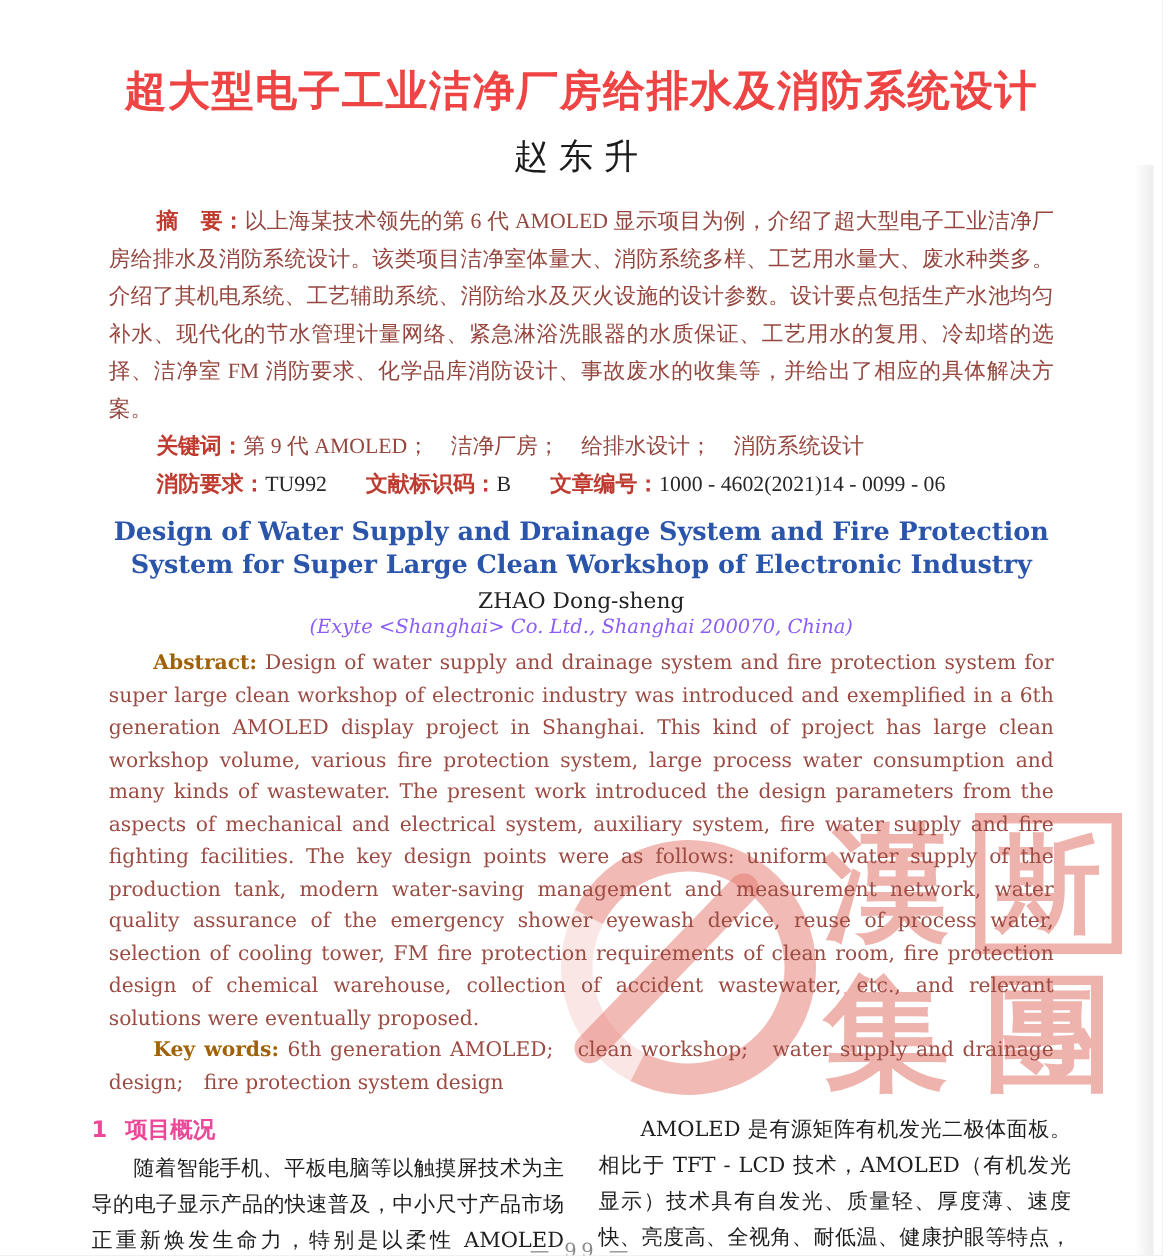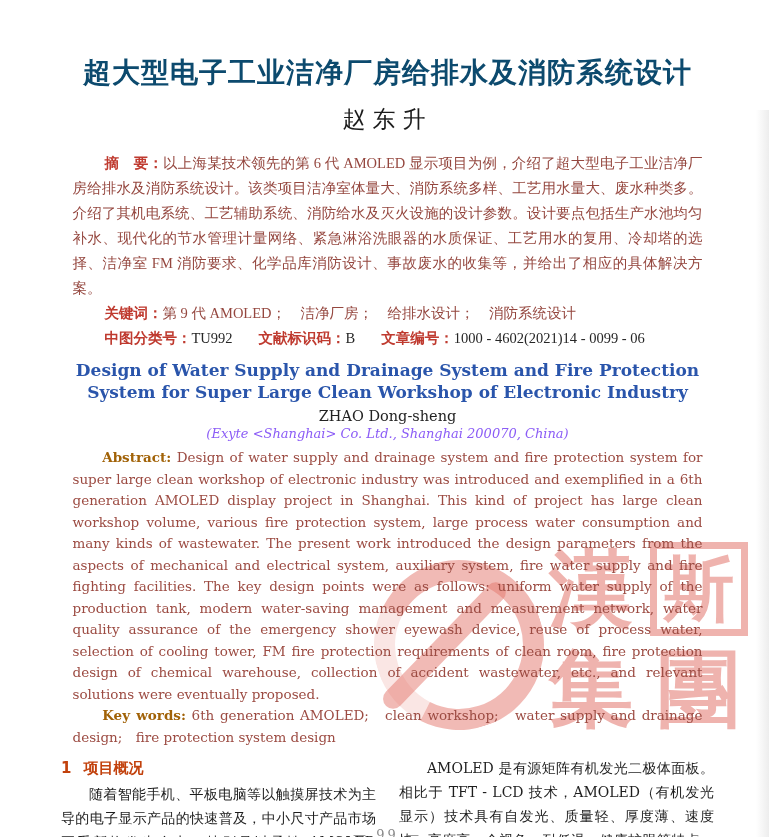--- a/index.html
+++ b/index.html
@@ -26,22 +26,22 @@
     display:grid; grid-template-columns:98px 98px; column-gap:10px; row-gap:6px;
   }
   .wm-ch {
     width:98px; height:94px; font-size:84px; line-height:94px; font-weight:bold;
     color:rgba(222,96,86,.48); text-align:center; overflow:hidden;
   }
   .wm-ch.framed { border:7px solid rgba(222,96,86,.48); width:84px; height:80px; line-height:80px; font-size:70px; }
 
   
   .title-cn {
-    margin:12px; text-align:center; font-size:28px; font-weight:bold;
-    letter-spacing:1px; color:#0c4a6e;
+    margin:0; text-align:center; font-size:28px; font-weight:bold;
+    letter-spacing:1px; color:#ef4444;
   }
   .author-cn {
     margin-top:9px; text-align:center; font-size:23px; letter-spacing:7px; color:#1c1c1c;
   }
 
   
   .abstract-cn { width:630px; margin:16px auto 0; color:#95473f; font-size:14.5px; line-height:25px;font-family:Liberation Serif, serif; }
   .abstract-cn p { margin:0; text-align:justify; }
   .indent { text-indent:2.2em; }
   .lbl-red { color:#bf3a2f; font-weight:bold; }
@@ -57,21 +57,21 @@
   .affil-en  { margin-top:2px; text-align:center; font-size:13px; font-style:italic; color:#8b5cf6; }
 
   
   .abstract-en { width:630px; margin:6px auto 0; color:#9c4b42; font-size:13.5px; line-height:21.5px; }
   .abstract-en p { margin:0; text-align:justify; }
   .lbl-dark { font-weight:bold; color:#a16207; }
 
   
   .columns { display:flex; justify-content:space-between; width:653px; margin:8px auto 0; }
   .col { width:315px; }
-  .sec-h { margin:0 0 2px 0; font-size:15px; font-weight:bold; color:#c2410c; line-height:24px;
+  .sec-h { margin:0 0 2px 0; font-size:15px; font-weight:bold; color:#ec4899; line-height:24px;
            font-family:"DejaVu Sans","Liberation Sans",sans-serif; }
   .sec-num { margin-right:12px; }
   .body-p { margin:0; font-size:14px; line-height:24px; color:#1e1e1e; text-align:justify; text-indent:2em; }
 
   
   .pageno {
     position:absolute; z-index:1; left:0; width:775px; top:827px; text-align:center;
     font-size:13px; color:#8a8a8a; letter-spacing:3px;
   }
   .scan-edge {
@@ -95,21 +95,21 @@
   </div>
 
   <div class="content">
 
     <h1 class="title-cn">超大型电子工业洁净厂房给排水及消防系统设计</h1>
     <div class="author-cn">赵东升</div>
 
     <div class="abstract-cn">
       <p class="indent"><span class="lbl-red">摘　要：</span><span>以上海某技术领先的第 6 代 AMOLED 显示项目为例，介绍了超大型电子工业洁净厂房给排水及消防系统设计。该类项目洁净室体量大、消防系统多样、工艺用水量大、废水种类多。介绍了其机电系统、工艺辅助系统、消防给水及灭火设施的设计参数。设计要点包括生产水池均匀补水、现代化的节水管理计量网络、紧急淋浴洗眼器的水质保证、工艺用水的复用、冷却塔的选择、洁净室 FM 消防要求、化学品库消防设计、事故废水的收集等，并给出了相应的具体解决方案。</span></p>
       <p class="indent"><span class="lbl-red">关键词：</span><span>第 9 代 AMOLED；　洁净厂房；　给排水设计；　消防系统设计</span></p>
-      <p class="indent"><span class="lbl-red">中图分类号：</span><span class="meta-val">TU992</span><span class="lbl-red meta-gap">文献标识码：</span><span class="meta-val">B</span><span class="lbl-red meta-gap">文章编号：</span><span class="meta-val">1000 - 4602(2021)14 - 0099 - 06</span></p>
+      <p class="indent"><span class="lbl-red">消防要求：</span><span class="meta-val">TU992</span><span class="lbl-red meta-gap">文献标识码：</span><span class="meta-val">B</span><span class="lbl-red meta-gap">文章编号：</span><span class="meta-val">1000 - 4602(2021)14 - 0099 - 06</span></p>
     </div>
 
     <div class="title-en">Design of Water Supply and Drainage System and Fire Protection System for Super Large Clean Workshop of Electronic Industry</div>
     <div class="author-en">ZHAO Dong-sheng</div>
     <div class="affil-en">(Exyte &lt;Shanghai&gt; Co. Ltd., Shanghai 200070, China)</div>
 
     <div class="abstract-en">
       <p class="indent"><span class="lbl-dark">Abstract:</span> <span>Design of water supply and drainage system and fire protection system for super large clean workshop of electronic industry was introduced and exemplified in a 6th generation AMOLED display project in Shanghai. This kind of project has large clean workshop volume, various fire protection system, large process water consumption and many kinds of wastewater. The present work introduced the design parameters from the aspects of mechanical and electrical system, auxiliary system, fire water supply and fire fighting facilities. The key design points were as follows: uniform water supply of the production tank, modern water-saving management and measurement network, water quality assurance of the emergency shower eyewash device, reuse of process water, selection of cooling tower, FM fire protection requirements of clean room, fire protection design of chemical warehouse, collection of accident wastewater, etc., and relevant solutions were eventually proposed.</span></p>
       <p class="indent"><span class="lbl-dark">Key words:</span> <span>6th generation AMOLED;　clean workshop;　water supply and drainage design;　fire protection system design</span></p>
     </div>

